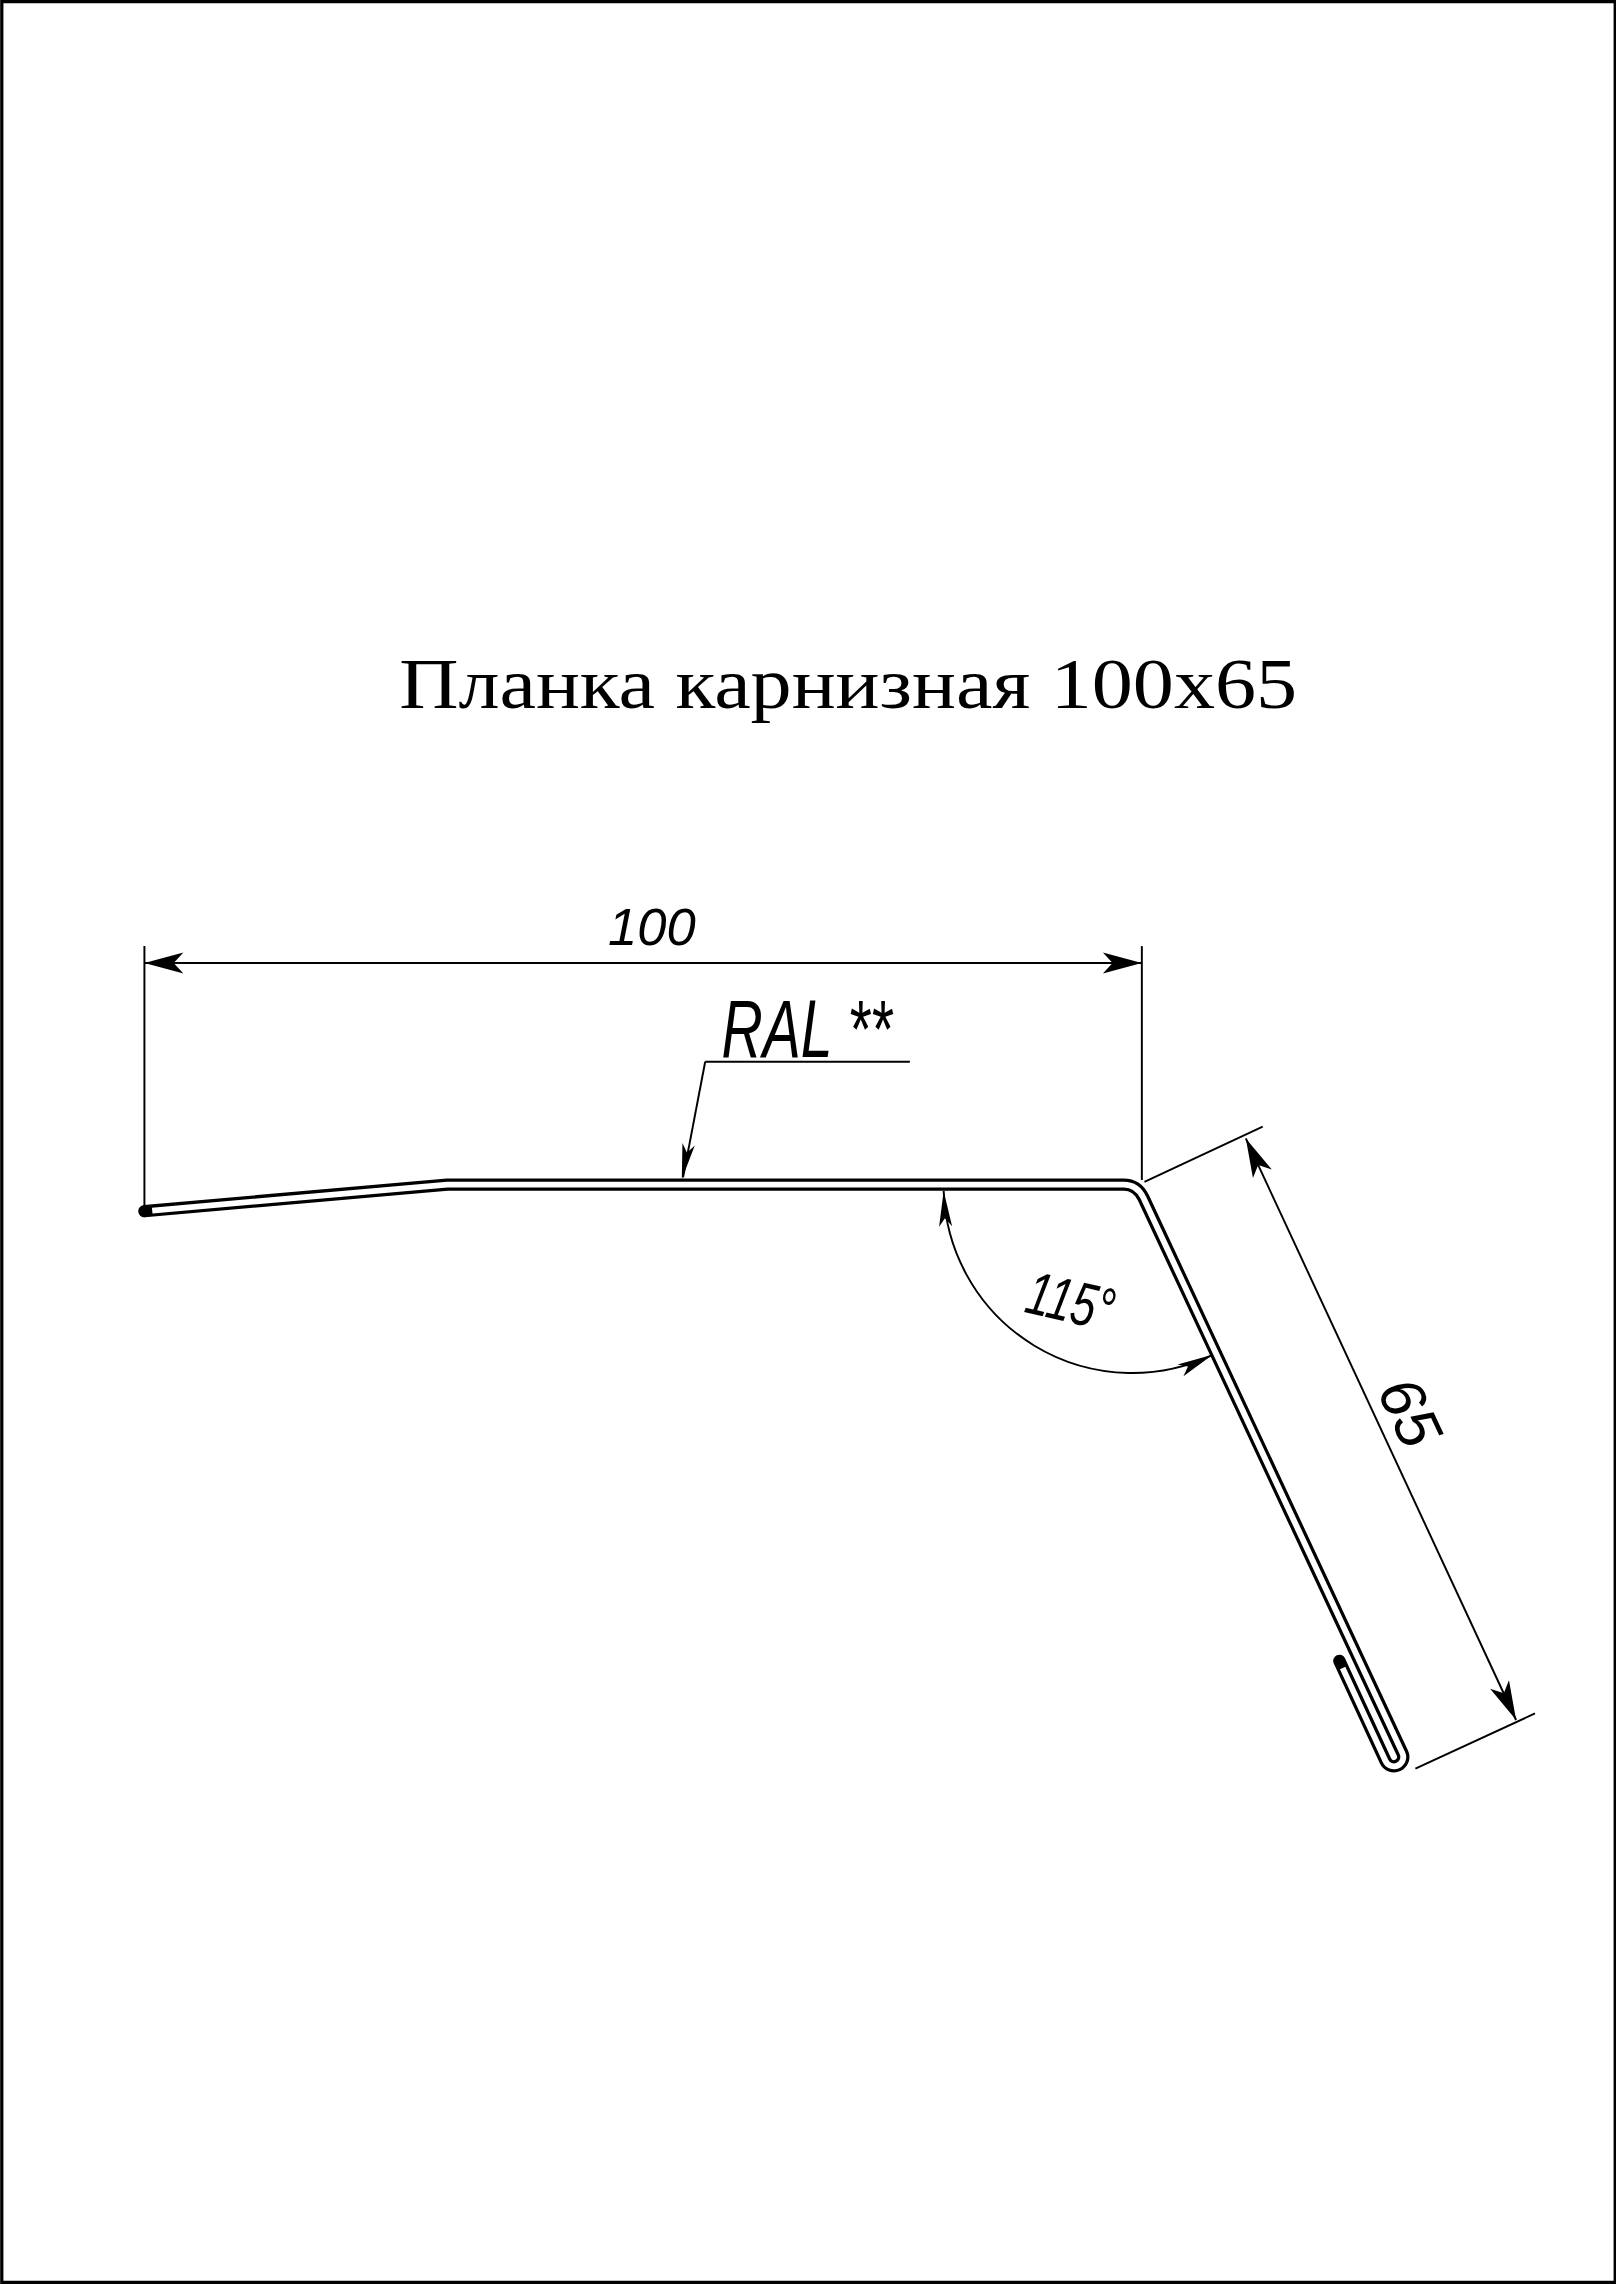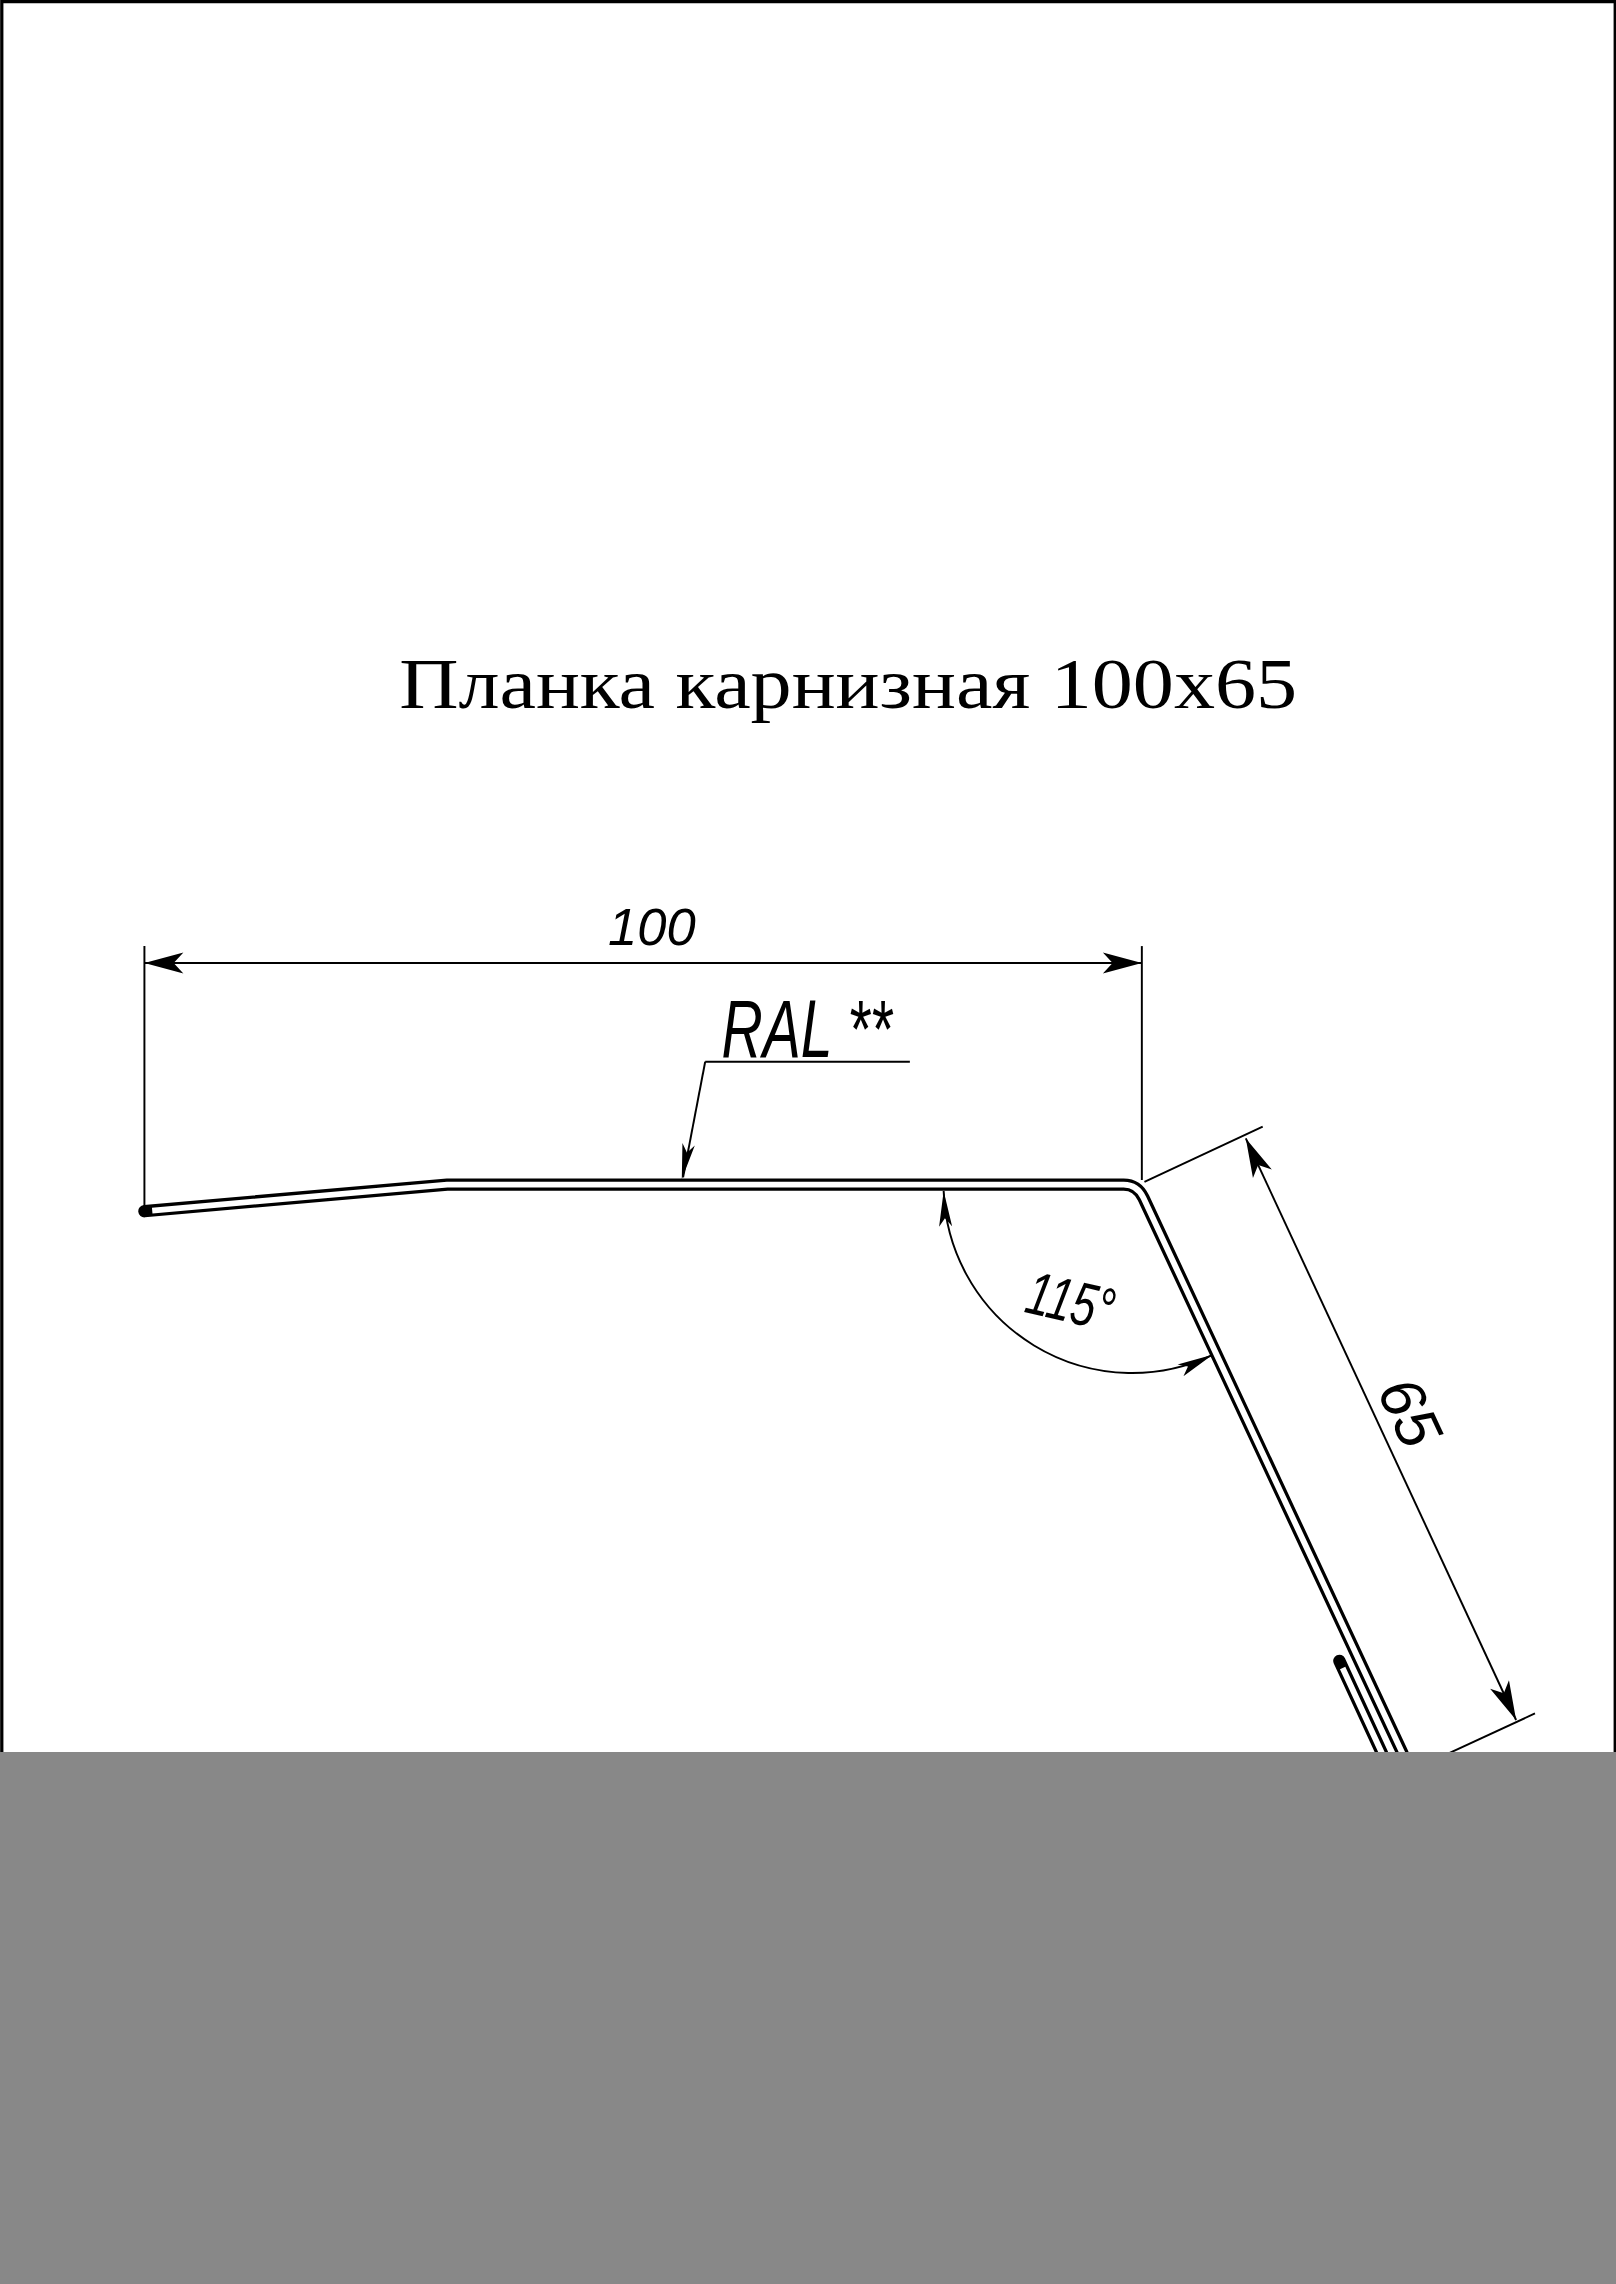--- a/index.html
+++ b/index.html
@@ -1,19 +1,19 @@
 <!DOCTYPE html>
 <html style="font-size:10.4px"><head>
 <meta charset="utf-8">
 <style>
   html, body { margin: 0; padding: 0; background: #888; }
   .page {
     position: relative;
     width: 1617px;
-    height: 1752px;
+    height: 2284px;
     background: #ffffff;
     margin: 0 auto;
   }
   .page svg { position: absolute; left: 0; top: 0; display: block; }
   .title-text {
     font-family: "Liberation Serif", serif;
     fill: #000000;
   }
   .cad-text {
     font-family: "Liberation Sans", sans-serif;

